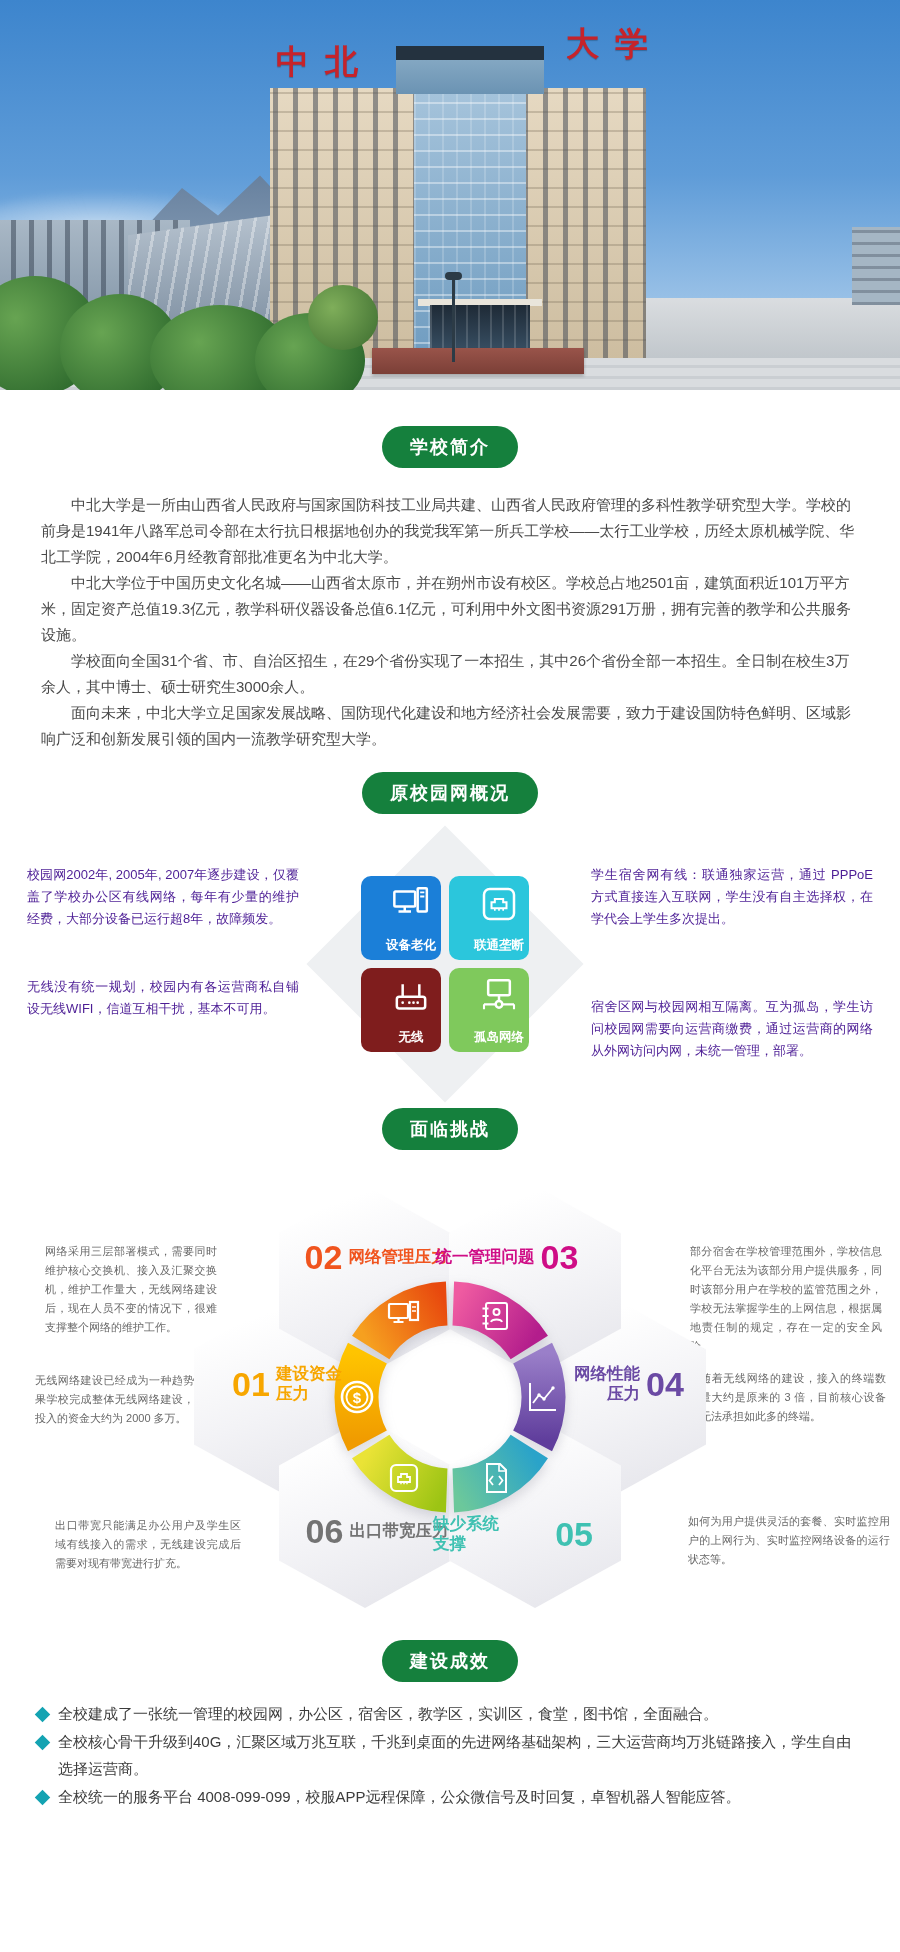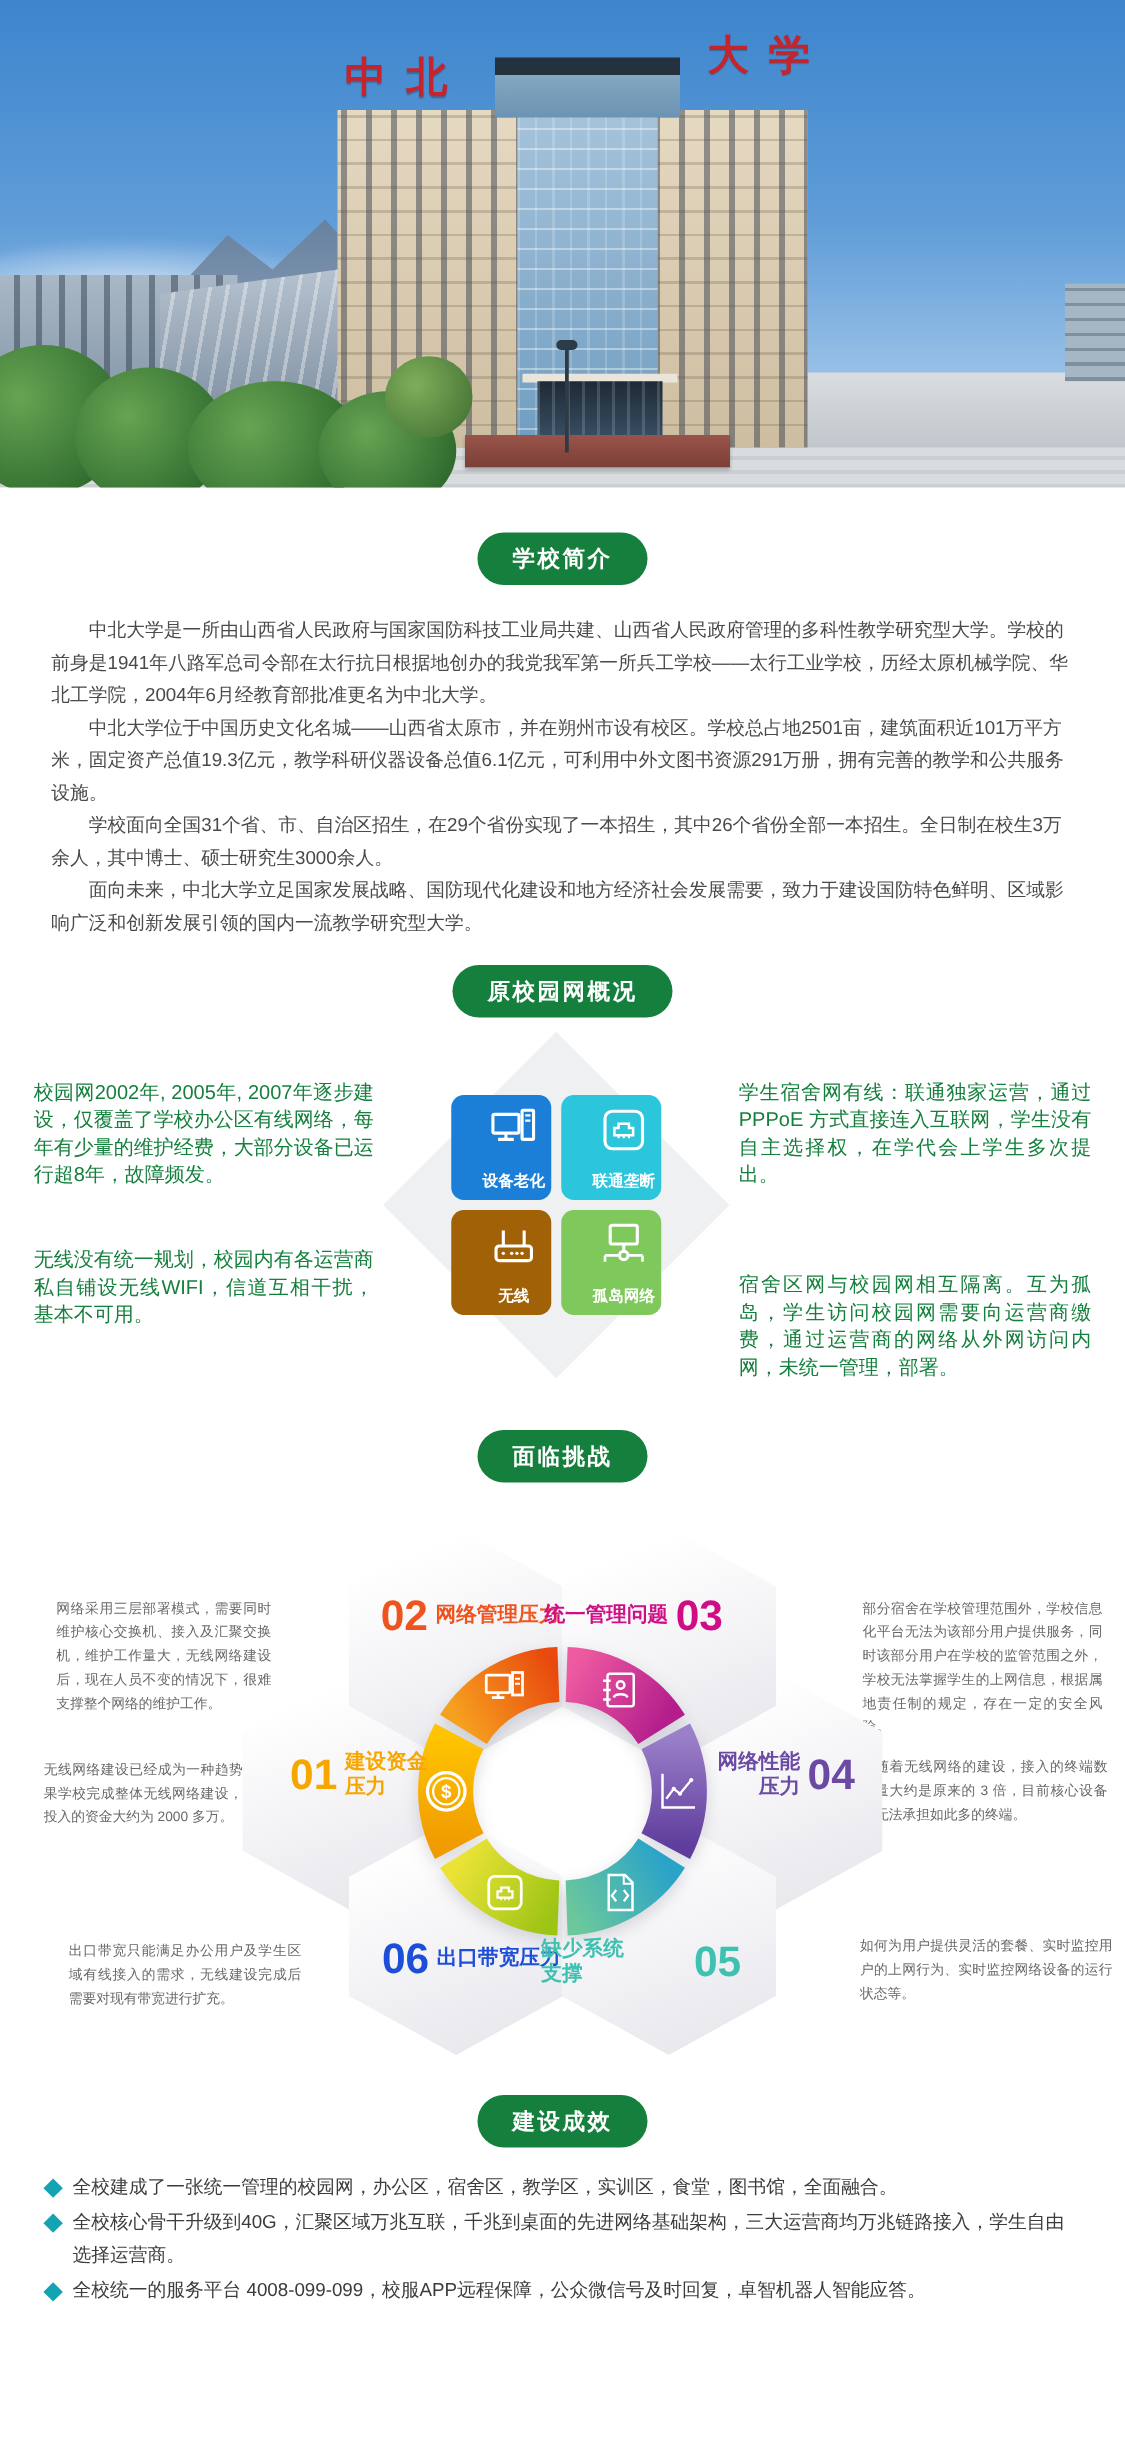--- a/index.html
+++ b/index.html
@@ -68,37 +68,37 @@
   .badge-chal     { margin-top:38px; }
   .badge-result   { margin-top:6px; }
 
   
   .intro { width:818px; margin:24px auto 0; }
   .intro p { font-size:15px; line-height:26px; color:#4a4a4a; text-indent:2em; }
 
   
   .overview { width:846px; margin:44px auto 0; display:grid;
           grid-template-columns:272px 1fr 282px; column-gap:10px; min-height:212px; }
-  .ov-note { font-size:16px; line-height:22px; color:#15803d; text-align:justify; }
+  .ov-note { font-size:13px; line-height:22px; color:#4c1d95; text-align:justify; }
   .ov-left .ov-note:first-child  { margin-top:6px; }
   .ov-left .ov-note + .ov-note   { margin-top:46px; }
   .ov-right .ov-note:first-child { margin-top:6px; }
   .ov-right .ov-note + .ov-note  { margin-top:66px; }
   .ov-center { position:relative; display:flex; align-items:center; justify-content:center; height:212px; }
   .ov-diamond { position:absolute; left:50%; top:50%; width:196px; height:196px;
           transform:translate(-50%,-50%) rotate(45deg); background:#eef0f2; }
   .tiles { position:relative; z-index:2; display:grid; grid-template-columns:repeat(2,80px);
           grid-auto-rows:84px; gap:8px; }
   .tile { border-radius:10px; display:flex; flex-direction:column; align-items:center;
           justify-content:flex-end; padding-bottom:6px; color:#fff;padding-left:20px; }
   .tile svg { margin:auto; margin-top:8px; }
   .tile span { font-size:12.5px; font-weight:700; }
   .tile-0 { background:#1b7fd8; }
   .tile-1 { background:#2bc6dc; }
-  .tile-2 { background:#a16207; }
+  .tile-2 { background:#7f1d1d; }
   .tile-3 { background:#7fc95c; }
 
   
   .challenges { position:relative; width:900px; height:470px; margin-top:14px; }
   .hex { position:absolute; width:172px; height:190px;
           clip-path:polygon(50% 0%,100% 25%,100% 75%,50% 100%,0% 75%,0% 25%);
           background:linear-gradient(160deg,#ffffff 15%,#f3f3f6 55%,#e4e4ea 100%);
           filter:drop-shadow(0 6px 7px rgba(125,125,145,.30)); }
   .hex-02 { left:279px; top:22px;  z-index:3; }
   .hex-03 { left:449px; top:22px;  z-index:3; }
@@ -122,21 +122,21 @@
   .cl .lbl { font-size:16.5px; font-weight:700; line-height:1.2; }
   .cl-02 { left:296px; top:76px; }
   .cl-03 { left:427px; top:76px; }
   .cl-01 { left:209px; top:200px; }
   .cl-04 { left:547px; top:200px; }
   .cl-06 { left:297px; top:350px; }
   .cl-05 { left:433px; top:350px;gap:40px; }
   .cl-01 .lbl, .cl-04 .lbl { width:70px; }
   .cl-04 .lbl { text-align:right; }
   .c01 { color:#f7a600; } .c02 { color:#f0541e; } .c03 { color:#cf0d86; }
-  .c04 { color:#6b4aa4; } .c05 { color:#3fc1b2; } .c06 { color:#1d4ed8; }
+  .c04 { color:#6b4aa4; } .c05 { color:#3fc1b2; } .c06 { color:#737373; }
   .cn { position:absolute; z-index:1; font-size:11px; line-height:19px; color:#686868; text-align:justify; }
   .cn-02 { left:45px;  top:78px;  width:172px; }
   .cn-03 { left:690px; top:78px;  width:192px; }
   .cn-01 { left:35px;  top:207px; width:182px; }
   .cn-04 { left:700px; top:205px; width:186px; }
   .cn-06 { left:55px;  top:352px; width:186px; }
   .cn-05 { left:688px; top:348px; width:202px; }
 
   
   .results { width:830px; margin:18px auto 0; padding-bottom:12px; }

